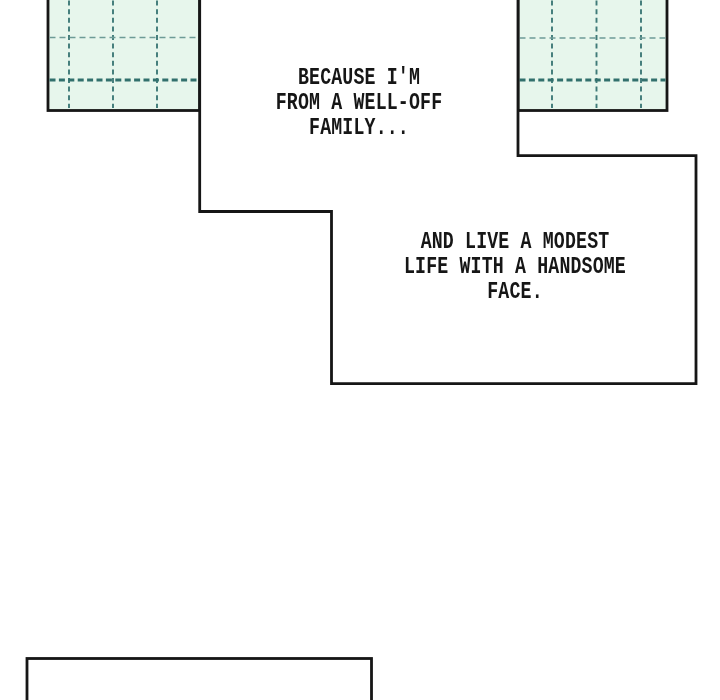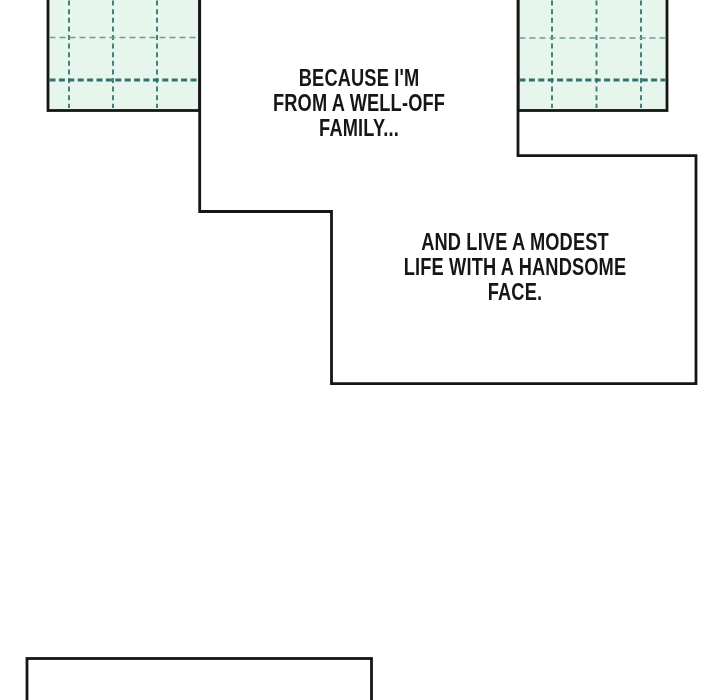--- a/index.html
+++ b/index.html
@@ -7,21 +7,21 @@
     --ink:#161616;
     --window-fill:#e7f6ec;
     --grid-light:#6e9b96;
     --grid-mid:#3f7a78;
     --grid-dark:#32706d;
   }
   *{margin:0;padding:0;box-sizing:border-box;}
   html,body{width:720px;height:700px;overflow:hidden;background:var(--paper);}
   .stage{
     position:relative;width:720px;height:700px;background:var(--paper);
-    font-family:Liberation Sans, sans-serif;
+    font-family:Liberation Mono, monospace;
   }
   .art{position:absolute;left:0;top:0;width:720px;height:700px;display:block;}
   .win{fill:var(--window-fill);stroke:var(--ink);stroke-width:2.8;}
   .gv{stroke:var(--grid-mid);stroke-width:1.9;stroke-dasharray:5 3.6;fill:none;}
   .gh-light{stroke:var(--grid-light);stroke-width:1.5;stroke-dasharray:6 4;fill:none;}
   .gh-dark{stroke:var(--grid-dark);stroke-width:2.8;stroke-dasharray:6 3.4;fill:none;}
   .bubble{fill:var(--paper);stroke:var(--ink);stroke-width:2.8;stroke-linejoin:miter;}
   .panel{fill:var(--paper);stroke:var(--ink);stroke-width:2.8;}
   .speech{
     position:absolute;

